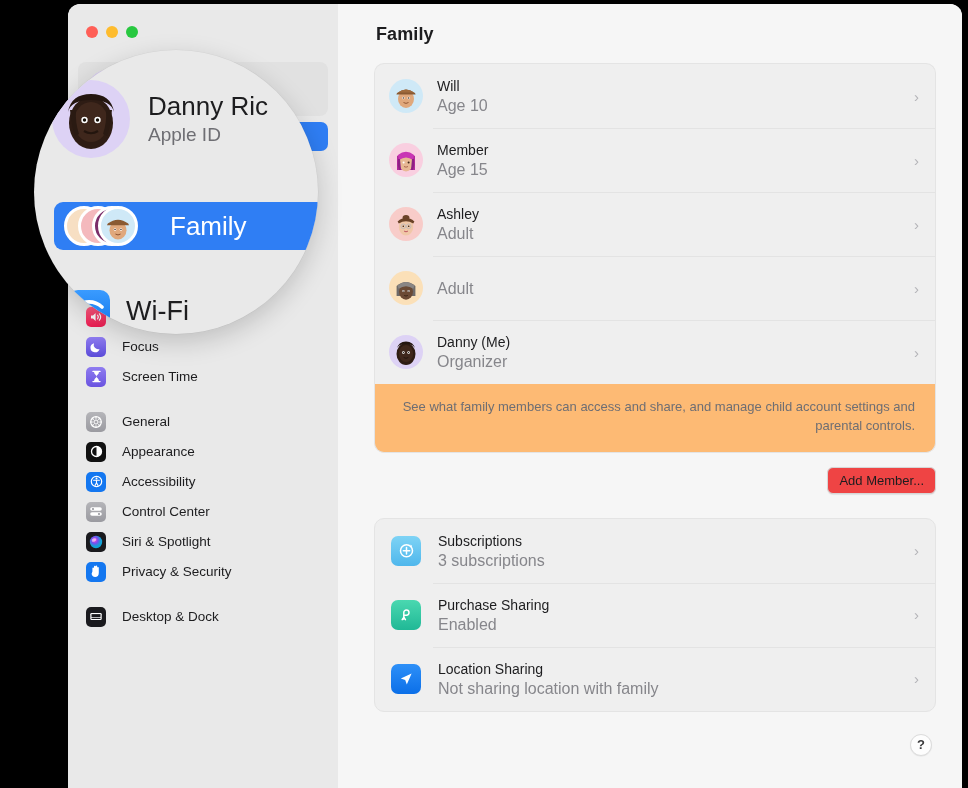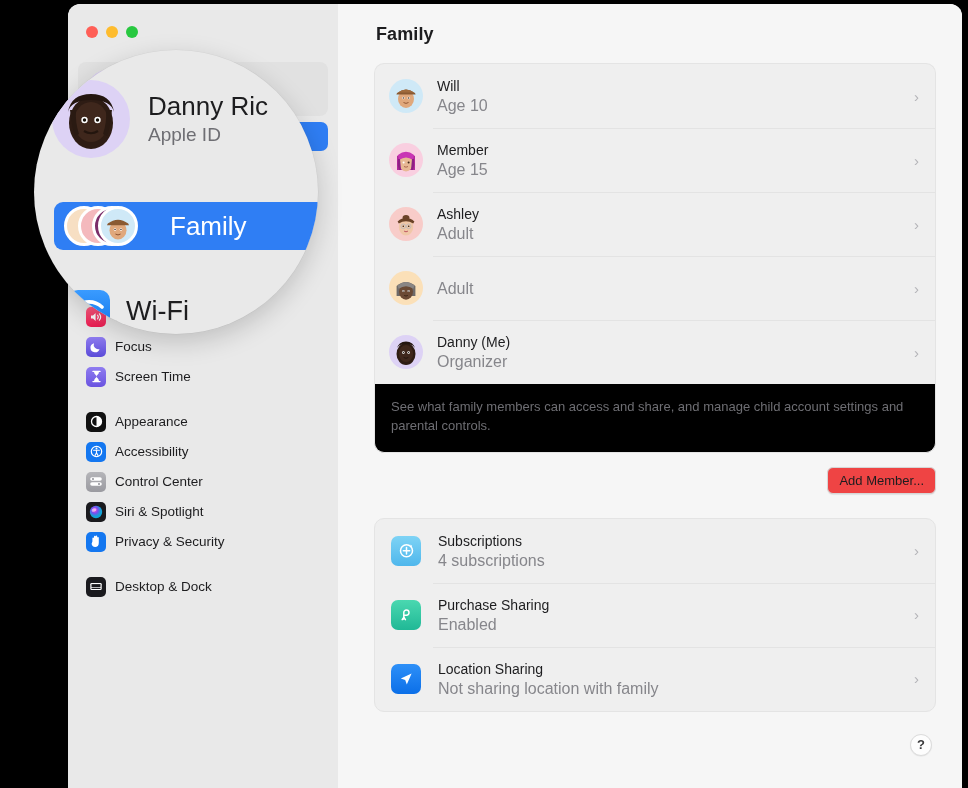--- a/index.html
+++ b/index.html
@@ -53,21 +53,21 @@
     width: 38px; height: 38px; border-radius: 50%;
     background: #ddd2f5; flex: 0 0 38px;
     display: flex; align-items: flex-end; justify-content: center;
     overflow: hidden;
   }
   .acct-txt { display: flex; flex-direction: column; overflow: hidden; }
   .acct-name { font-size: 14px; color: #1d1d1f; white-space: nowrap; }
   .acct-sub  { font-size: 11.5px; color: #7a7a7e; margin-top: 1px; }
 
   .sb-row {
-    display: flex; align-items: center; gap: 9px;
+    display: flex; align-items: center; gap: 16px;
     margin: 1px 10px; padding: 4px 8px;
     border-radius: 7px;
     font-size: 13.5px; color: #1d1d1f;
     height: 29px;
     white-space: nowrap;
   }
   .sb-row.selected { background: #2f7ef4; color: #fff; }
   .sb-gap { height: 14px; }
 
   .sb-ico {
@@ -137,24 +137,25 @@
     font-family: "Liberation Sans", sans-serif;
     margin-left: 10px; line-height: 1;
   }
 
   .note {
     padding: 14px 20px 16px 16px;
     font-size: 13px; color: #6e6e73; line-height: 1.45;
   }
   .note-wrap {
     margin: 0 26px 0 36px;
-    background: #000000;
+    background: #fdba74;
     border: .5px solid #e4e4e4;
     border-top: none;
     border-radius: 0 0 10px 10px;
+    text-align: right;
   }
 
   .btn-bar {
     display: flex; justify-content: flex-end;
     margin: 14px 26px 0 36px;
   }
   .btn {
     font-size: 13px; color: #1d1d1f;
     background: #ef4444;
     border: .5px solid #d6d6d6;
@@ -351,20 +352,30 @@
             <svg width="11" height="13" viewBox="0 0 11 13">
                 <path d="M2 1.4h7M2 11.6h7" stroke="#fff" stroke-width="1.4" stroke-linecap="round"></path>
                 <path d="M3 1.8c0 2.6 2.5 3.4 2.5 4.7S3 8.6 3 11.2h5c0-2.6-2.5-3.4-2.5-4.7S8 4.4 8 1.8z" fill="#fff"></path>
               </svg>
           </div>
           <span>Screen Time</span>
         </div>
 
         <div class="sb-gap"></div>
 
+        <div class="sb-row">
+          <div class="sb-ico" style="background:linear-gradient(180deg,#b5b5b9,#9a9aa0)">
+            <svg width="14" height="14" viewBox="0 0 14 14">
+                <circle cx="7" cy="7" r="5.3" stroke="#fff" stroke-width="1.2" fill="none"></circle>
+                <circle cx="7" cy="7" r="2" stroke="#fff" stroke-width="1" fill="none"></circle>
+                <path d="M7 1.7v1.6M7 10.7v1.6M1.7 7h1.6M10.7 7h1.6M3.2 3.2l1.1 1.1M9.7 9.7l1.1 1.1M10.8 3.2L9.7 4.3M4.3 9.7l-1.1 1.1" stroke="#fff" stroke-width="1.1" stroke-linecap="round"></path>
+              </svg>
+          </div>
+          <span>General</span>
+        </div>
 
         <div class="sb-row">
           <div class="sb-ico" style="background:#111">
             <svg width="13" height="13" viewBox="0 0 13 13">
                 <circle cx="6.5" cy="6.5" r="5" stroke="#fff" stroke-width="1.3" fill="none"></circle>
                 <path d="M6.5 1.5a5 5 0 0 1 0 10z" fill="#fff"></path>
               </svg>
           </div>
           <span>Appearance</span>
         </div>
@@ -551,21 +562,21 @@
         <div class="row">
           <div class="row-ic" style="background:linear-gradient(180deg,#7ed3f5,#4fb7ec)">
             <svg width="19" height="19" viewBox="0 0 19 19">
                 <circle cx="9.5" cy="9.8" r="6" stroke="#fff" stroke-width="1.5" fill="none"></circle>
                 <path d="M9.5 6.6v6.4M6.3 9.8h6.4" stroke="#fff" stroke-width="1.5" stroke-linecap="round"></path>
                 <path d="M13.6 3.4l1.6 1.5-1.6 1.5z" fill="#fff"></path>
               </svg>
           </div>
           <div class="row-txt">
             <span class="row-title">Subscriptions</span>
-            <span class="row-sub">4 subscriptions</span>
+            <span class="row-sub">3 subscriptions</span>
           </div>
           <span class="chev">›</span>
         </div>
 
         <div class="row">
           <div class="row-ic" style="background:linear-gradient(180deg,#4ad8b0,#20b896)">
             <svg width="18" height="19" viewBox="0 0 18 19">
                 <path d="M6.8 14.2V7.6a2.6 2.6 0 1 1 2.6 2.6H7.2" stroke="#fff" stroke-width="1.5" fill="none" stroke-linecap="round"></path>
                 <path d="M6.8 12.2l-1.6 2.4M6.8 12.2l1.6 2.4" stroke="#fff" stroke-width="1.5" fill="none" stroke-linecap="round"></path>
               </svg>

